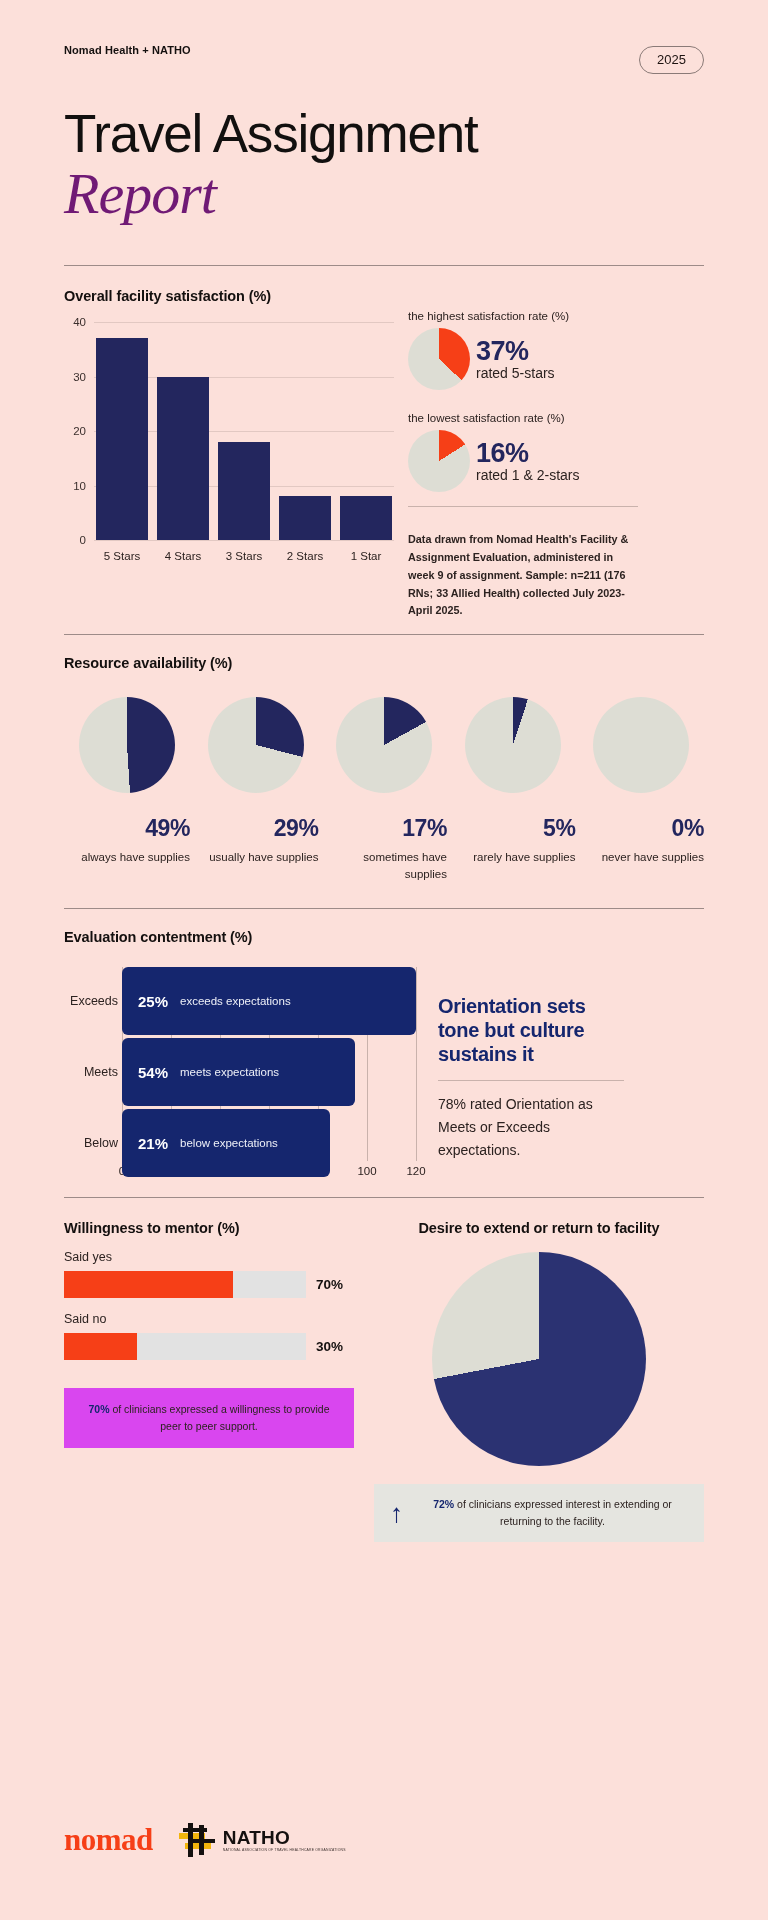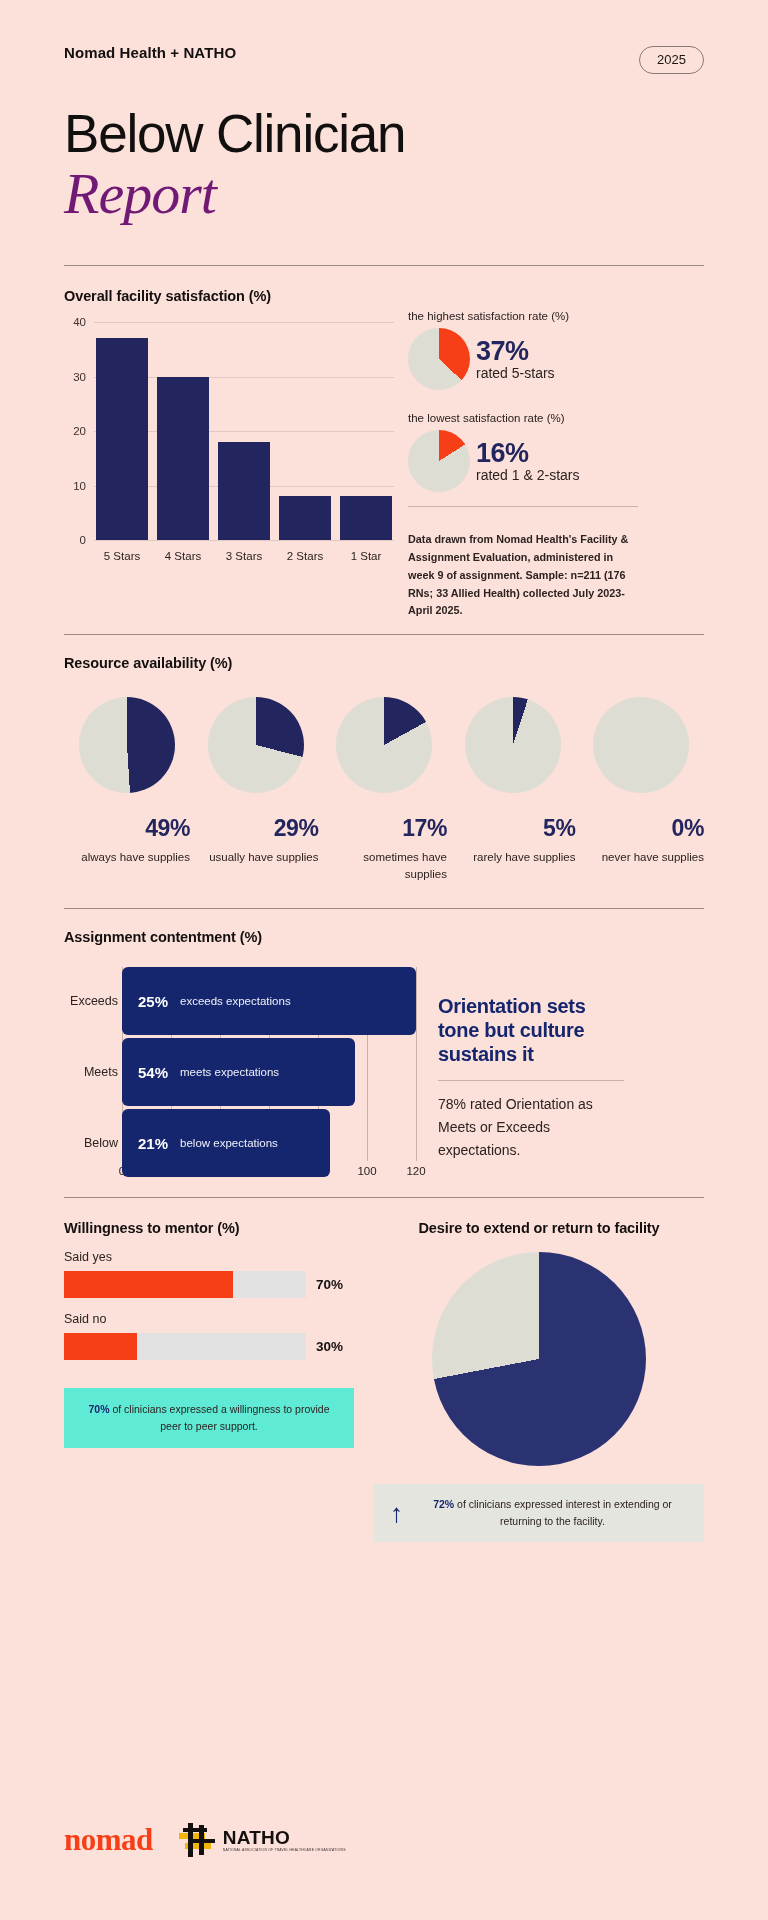--- a/index.html
+++ b/index.html
@@ -6,21 +6,21 @@
   html, body {
     width: 768px; height: 1920px;
     background: #fce0da;
     font-family: "Liberation Sans", sans-serif;
     overflow: hidden;
   }
   .page { position: relative; width: 768px; height: 1920px; padding: 0 64px; }
 
   
   .topbar { display: flex; align-items: flex-start; justify-content: space-between; padding-top: 44px; }
-  .brandline { font-size: 15px; font-weight: bold; color: #14100f; letter-spacing: .1px; text-align: center; }
+  .brandline { font-size: 11px; font-weight: bold; color: #14100f; letter-spacing: .1px; text-align: center; }
   .yearpill {
     border: 1px solid #8a7a77; border-radius: 40px;
     font-size: 13px; color: #1d1311; padding: 6px 17px 7px; line-height: 1;
     background: transparent; font-weight: 500; margin-top: 2px;
   }
   .bigtitle { font-size: 53px; line-height: 1.06; color: #12100f; font-weight: 400; letter-spacing: -1.2px; margin-top: 32px; }
   .bigtitle-italic {
     display: block; font-family: "Liberation Serif", serif; font-style: italic;
     color: #701a75; font-size: 58px; line-height: 1.05; letter-spacing: -1px; margin-top: 2px;
   }
@@ -79,21 +79,21 @@
 
   
   .s4 { display: flex; gap: 20px; margin-top: 22px; }
   .s4-left { width: 290px; }
   .mrow { margin-top: 14px; }
   .mlab { font-size: 12.5px; color: #2c2220; margin-bottom: 7px; }
   .mtrack { display: flex; align-items: center; gap: 10px; }
   .track { flex: 1; height: 27px; background: #e2e2e2; position: relative; }
   .fill { position: absolute; left: 0; top: 0; bottom: 0; background: #f63f17; }
   .mpct { font-size: 13.5px; font-weight: bold; color: #14100f; width: 38px; }
-  .notebox { background: #5eead4; padding: 13px 18px; margin-top: 28px; text-align: center; font-size: 10.5px; line-height: 1.6; color: #2c2220; }
+  .notebox { background: #d946ef; padding: 13px 18px; margin-top: 28px; text-align: center; font-size: 10.5px; line-height: 1.6; color: #2c2220; }
   .notebox b { color: #15266e; }
 
   .s4-right { flex: 1; text-align: center; }
   .s4-right .sect-title { text-align: center; }
   .bigpie { width: 214px; height: 214px; border-radius: 50%; margin: 16px auto 0; }
   .arrowbox { display: flex; align-items: center; gap: 14px; background: #e5e5e0; padding: 12px 16px; margin-top: 18px; }
   .arrowbox .arrow { font-size: 26px; color: #15266e; line-height: 1; }
   .arrowbox p { font-size: 10.5px; line-height: 1.6; color: #2c2220; text-align: center; flex: 1; }
   .arrowbox b { color: #15266e; }
 
@@ -113,21 +113,21 @@
 <body>
 
 <div class="page">
 
   <div class="topbar">
     <div class="brandline">Nomad Health + NATHO</div>
     <div class="yearpill">2025</div>
   </div>
 
   <h1 class="bigtitle">
-    <span>Below Clinician</span>
+    <span>Travel Assignment</span>
     <span class="bigtitle-italic">Report</span>
   </h1>
 
   <div class="rule" style="margin-top:40px"></div>
 
   <div class="s1">
     <div class="s1-left">
       <div class="sect-title">Overall facility satisfaction (%)</div>
       <div class="barchart">
         <div class="grid" id="v-grid">
@@ -222,21 +222,21 @@
           <div class="pie" style="width: 96px; height: 96px; background: conic-gradient(rgb(35, 38, 94) 0deg, rgb(35, 38, 94) 0deg, rgb(221, 221, 212) 0deg, rgb(221, 221, 212) 360deg);"></div>
           <div class="pnum">0%</div>
           <div class="plab">never have supplies</div>
         </div>
       </div>
   </div>
 
   <div class="rule" style="margin-top:26px"></div>
 
   <div style="margin-top:20px">
-    <div class="sect-title">Assignment contentment (%)</div>
+    <div class="sect-title">Evaluation contentment (%)</div>
     <div class="s3">
       <div class="hchart">
         <div class="hgrid" id="h-grid">
             <div class="hgl" style="left: 0%;"></div>
             <div class="hgl" style="left: 16.6667%;"></div>
             <div class="hgl" style="left: 33.3333%;"></div>
             <div class="hgl" style="left: 50%;"></div>
             <div class="hgl" style="left: 66.6667%;"></div>
             <div class="hgl" style="left: 83.3333%;"></div>
             <div class="hgl" style="left: 100%;"></div>

